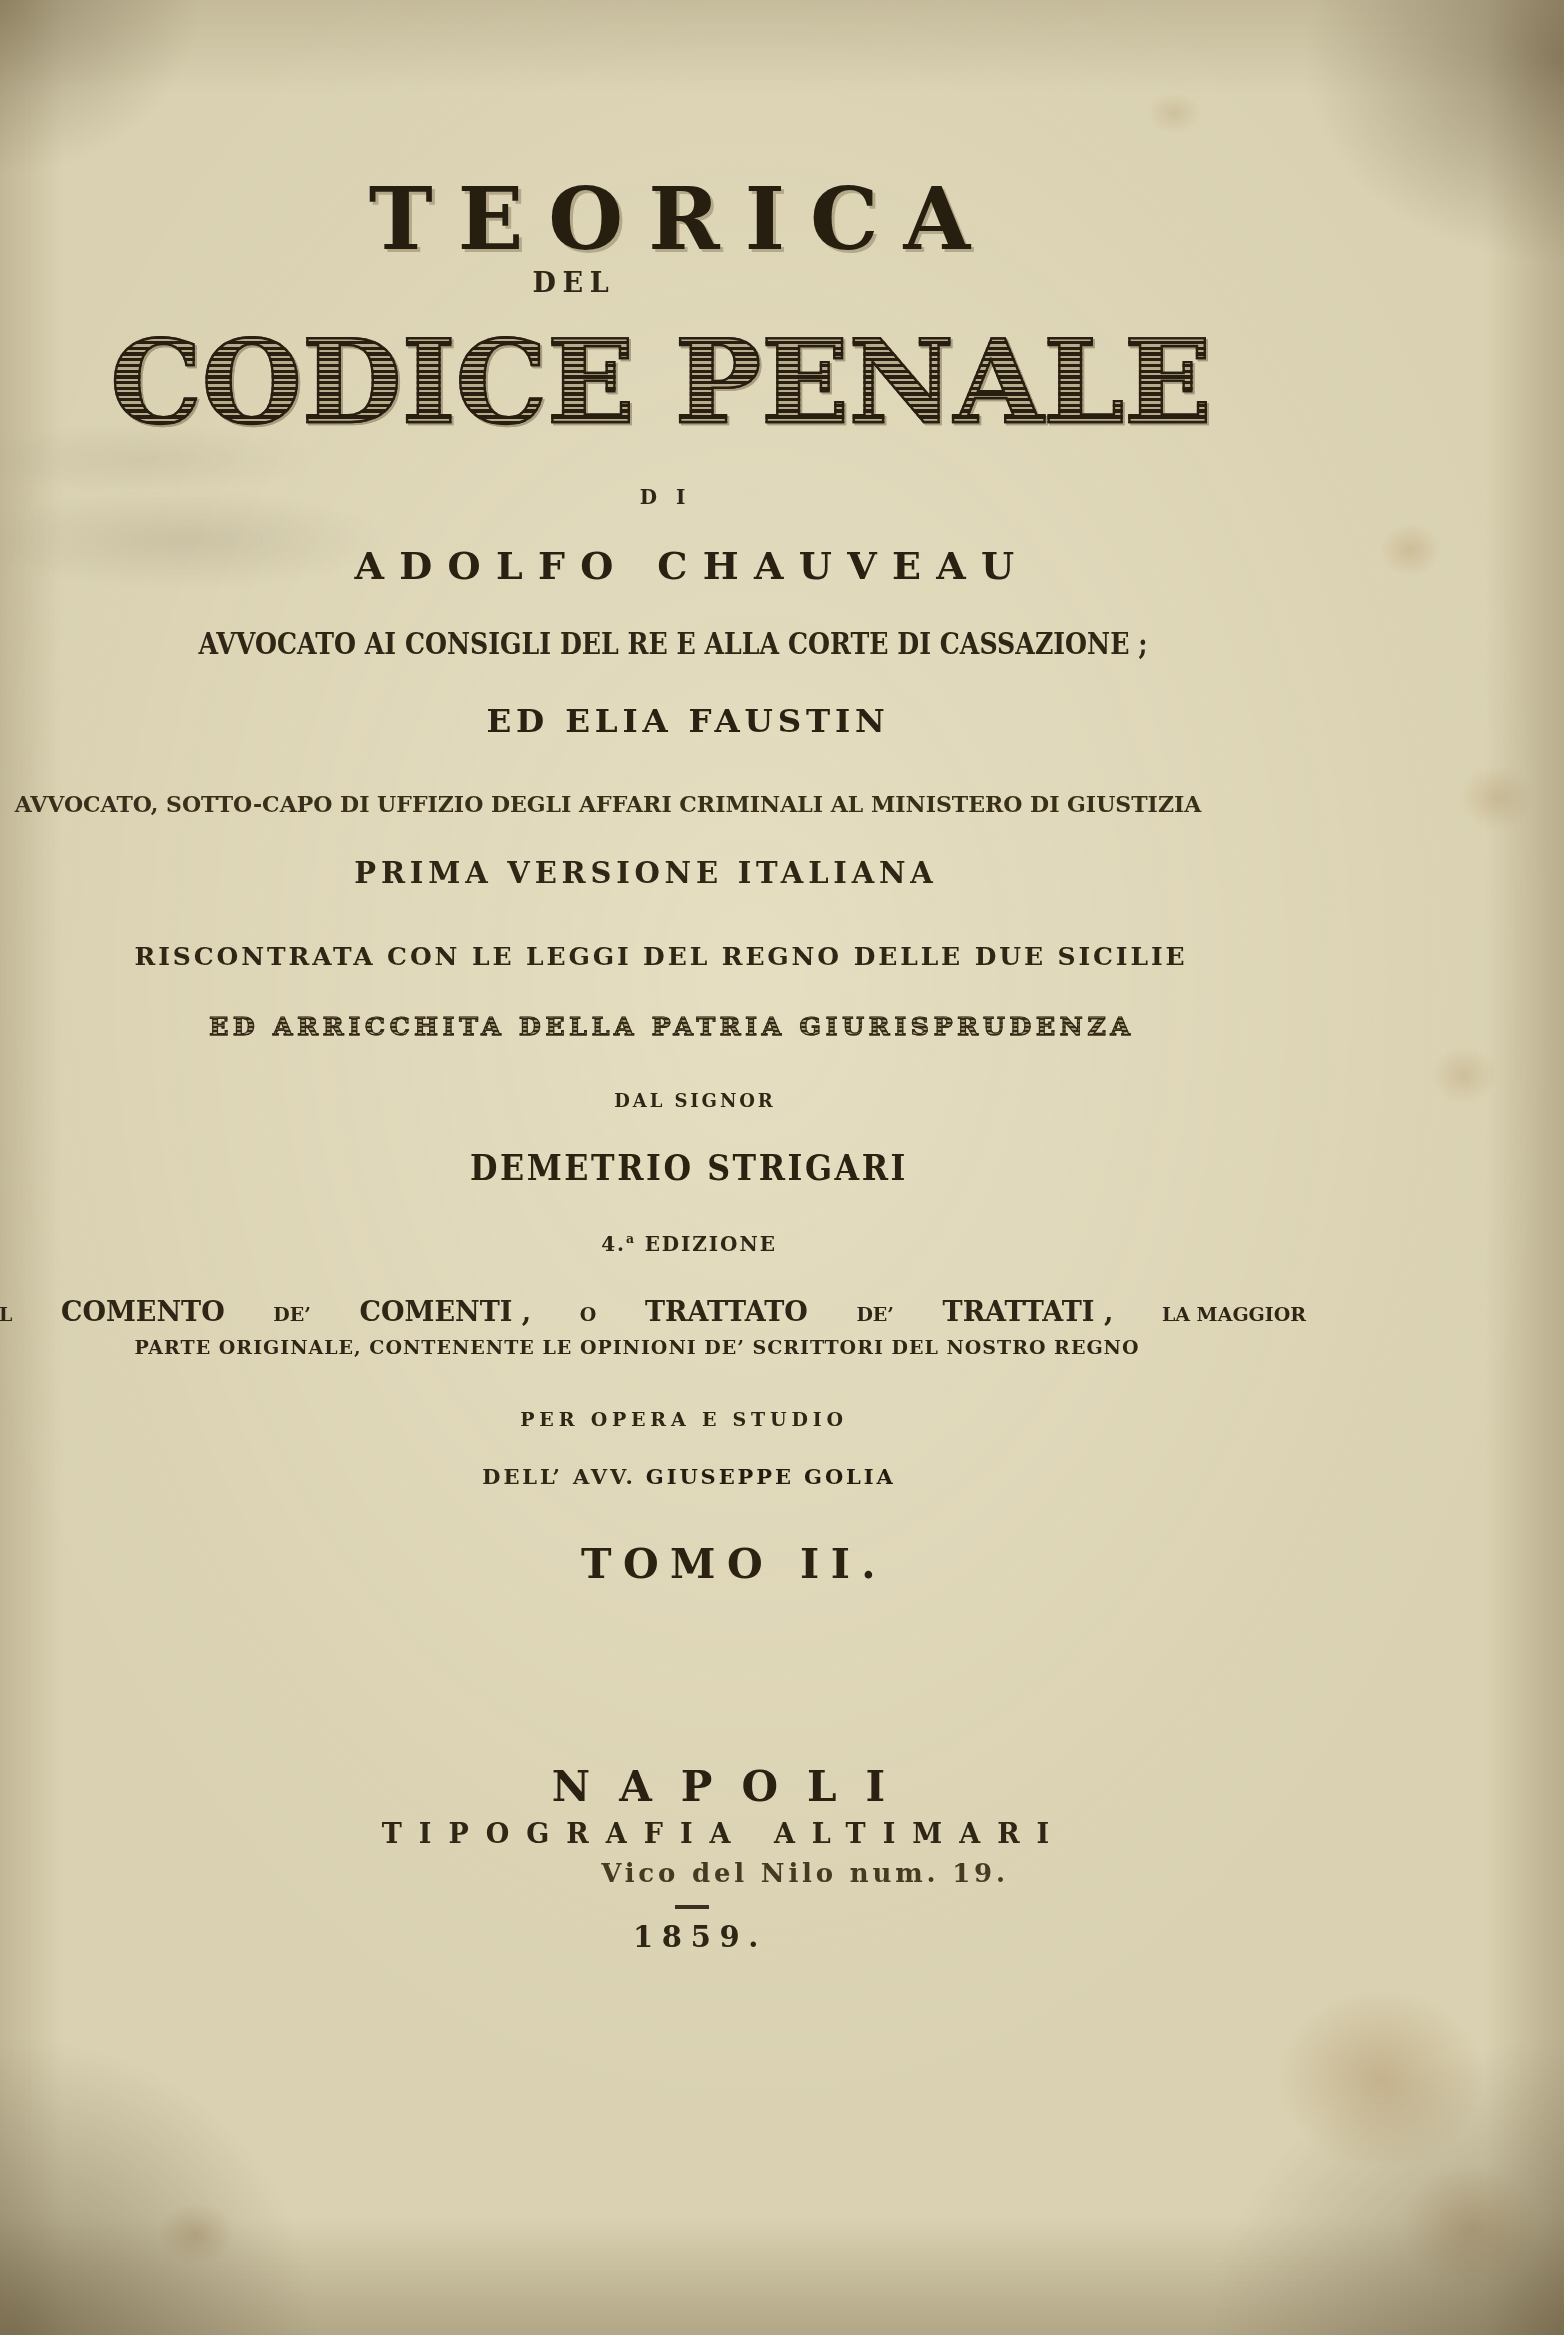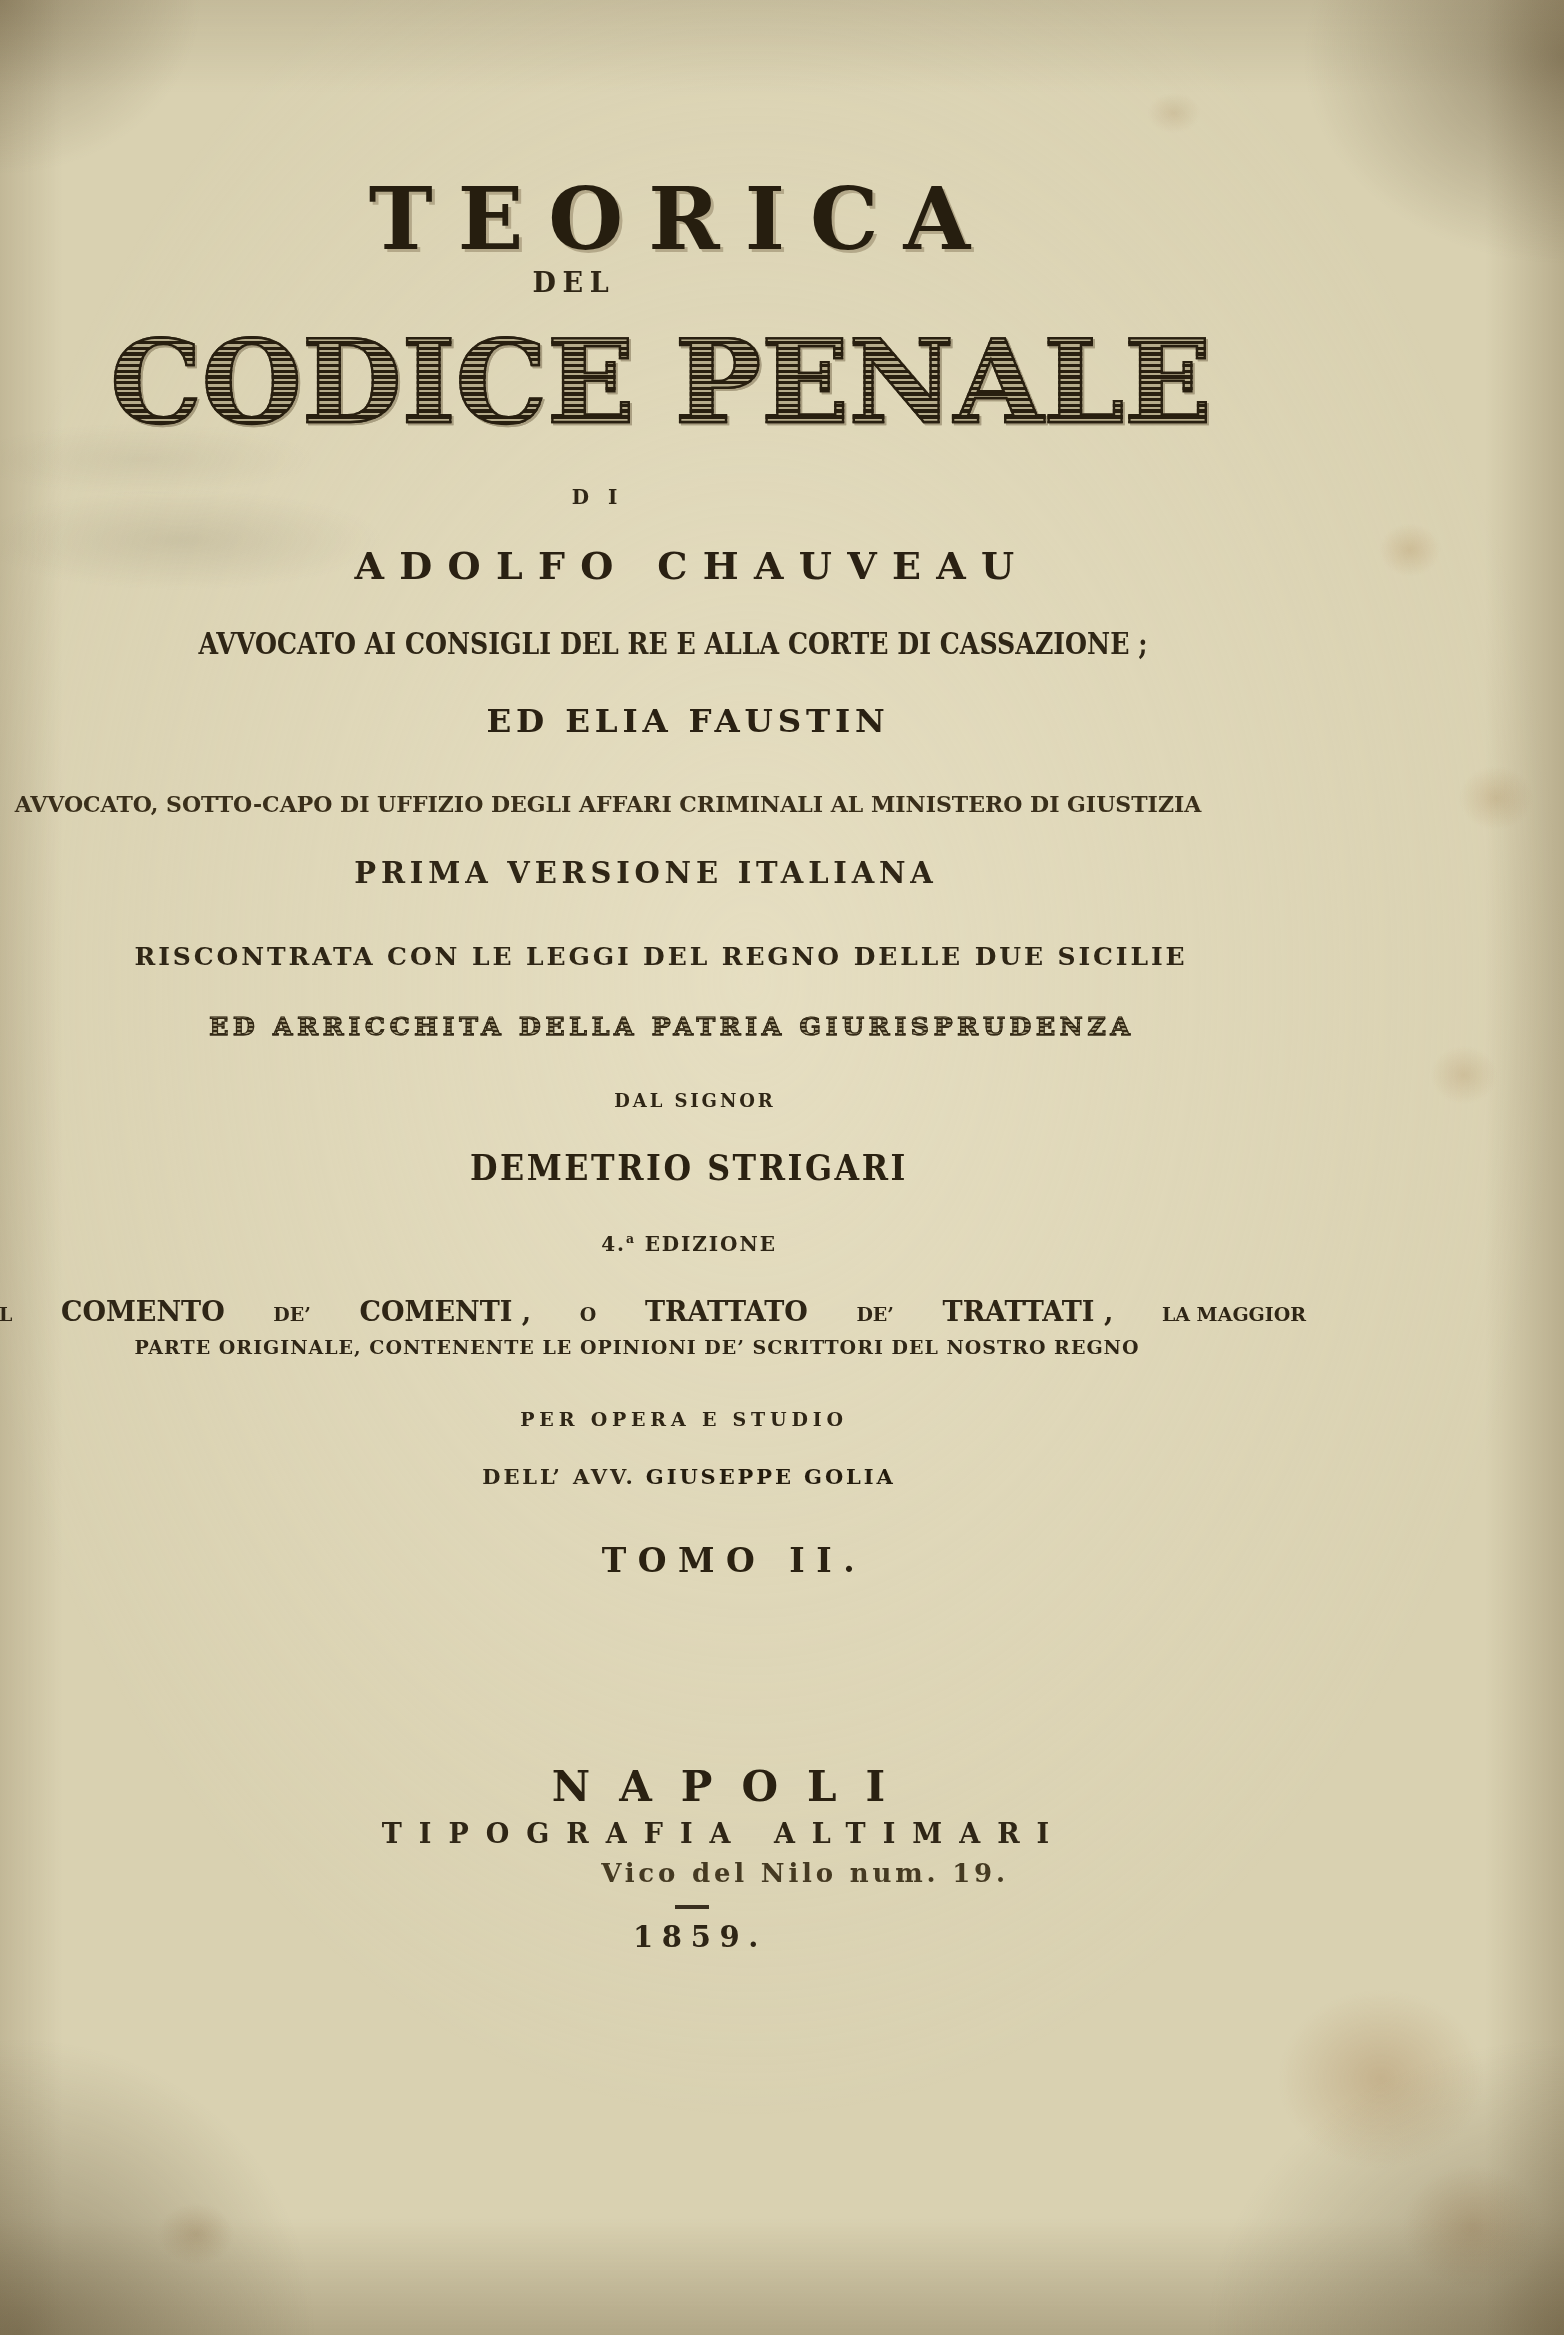--- a/index.html
+++ b/index.html
@@ -51,21 +51,21 @@
   #l-codice   { top: 324px;  left: 661px; font-size: 115px; letter-spacing: 0px;
                 color: #281f10; filter: drop-shadow(2.9px 2.9px 0 rgba(90,76,48,0.40)); }
   @supports (-webkit-background-clip: text) {
     #l-codice {
       background-image: repeating-linear-gradient(to bottom, #281f10 0px, #281f10 3.3px, #b6ac8b 3.3px, #b6ac8b 5.7px);
       -webkit-background-clip: text; background-clip: text;
       color: transparent;
       -webkit-text-stroke: 2.4px #281f10;
     }
   }
-  #l-di       { top: 487px;  left: 604px; font-size: 20px; letter-spacing: 19px; }
+  #l-di       { top: 487px;  left: 672px; font-size: 20px; letter-spacing: 19px; }
   #l-author1  { top: 547px;  left: 692px; font-size: 38px; letter-spacing: 15.3px; color: #2a2113; }
   #l-role1    { top: 630px;  left: 673px; font-size: 29px; }
   #l-role1 .squeeze { display: inline-block; transform: scaleX(0.87); transform-origin: center; letter-spacing: 0px; }
   #l-author2  { top: 705px;  left: 688px; font-size: 32.5px; letter-spacing: 4.8px; color: #2a2113; }
   #l-role2    { top: 793px;  left: 608px; font-size: 22px; color: #3a2f1b; }
   #l-version  { top: 859px;  left: 646px; font-size: 29px; letter-spacing: 4.8px; }
   #l-note1    { top: 944px;  left: 661px; font-size: 25px; letter-spacing: 2.9px; }
   #l-note2    { top: 1014px; left: 672px; font-size: 25px; letter-spacing: 4.8px; color: #352b18; }
   @supports (-webkit-background-clip: text) {
     #l-note2 {
@@ -80,21 +80,21 @@
   #l-translator .squeeze { display: inline-block; transform: scaleX(0.88); transform-origin: center; letter-spacing: 2.9px; }
   #l-edizione { top: 1233px; left: 689px; font-size: 20px; letter-spacing: 1.9px; }
   #l-edizione .sup { font-size: 12.4px; vertical-align: super; }
   #l-comment1 { top: 1298px; left: 621px; font-size: 27px; }
   #l-comment1 > span { margin-right: 8.6px; margin-left: 40px; }
   #l-comment1 .cm-sm { font-size: 19px; }
   #l-comment2 { top: 1338px; left: 637px; font-size: 19px; letter-spacing: 1px; }
   #l-opera    { top: 1410px; left: 684px; font-size: 19px; letter-spacing: 4.8px; }
   #l-curator  { top: 1466px; left: 689px; font-size: 21px; letter-spacing: 2.9px; }
   #l-curator .darker { color: #241c0e; }
-  #l-tomo     { top: 1544px; left: 734px; font-size: 33px; letter-spacing: 11.5px; color: #2b2212; }
+  #l-tomo     { top: 1544px; left: 734px; font-size: 41px; letter-spacing: 11.5px; color: #2b2212; }
   #l-city     { top: 1766px; left: 733px; font-size: 42px; letter-spacing: 29px; color: #2a2112; }
   #l-printer  { top: 1820px; left: 724px; font-size: 27px; letter-spacing: 17px; }
   #l-address  { top: 1860px; left: 767px; font-size: 26px; letter-spacing: 3.8px; color: #453a22; margin-left: 38px; }
   #l-rule     { position: absolute; top: 1905px; left: 692px; width: 34px; height: 3.8px;
                 background: #3a3020; transform: translateX(-50%); }
   #l-year     { top: 1923px; left: 700px; font-size: 29px; letter-spacing: 8.6px; color: #2e2515; }
 </style>
 </head>
 <body>
 

